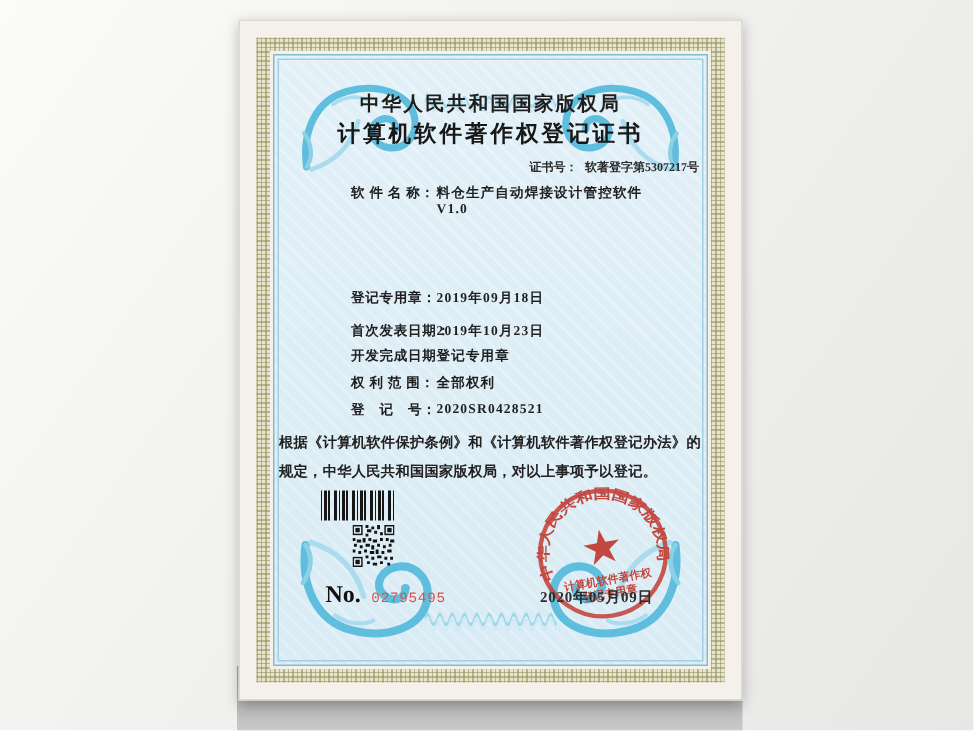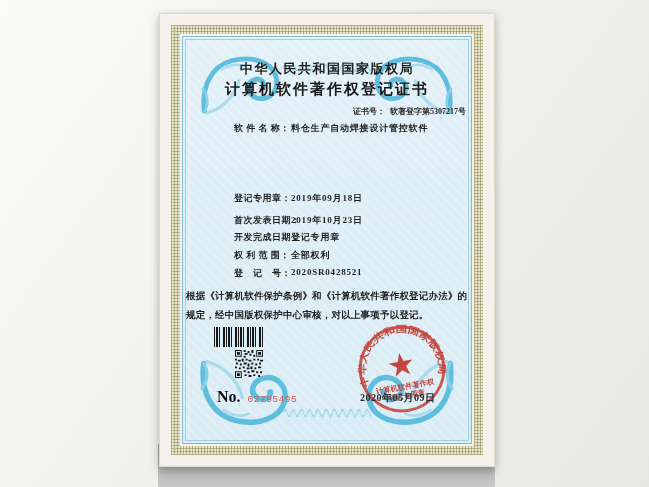--- a/index.html
+++ b/index.html
@@ -163,20 +163,23 @@
     <div class="authority">中华人民共和国国家版权局</div>
     <div class="cert-title">计算机软件著作权登记证书</div>
     <div class="certno">
       <span class="lbl">证书号：</span><span>软著登字第5307217号</span>
     </div>
 
     <div class="field-row r1">
       <span class="f-label">软 件 名 称：</span>
       <span class="f-value">料仓生产自动焊接设计管控软件</span>
     </div>
+    <div class="field-row r1b">
+      <span class="f-value">V1.0</span>
+    </div>
     <div class="field-row r3">
       <span class="f-label">登记专用章：</span>
       <span class="f-value">2019年09月18日</span>
     </div>
     <div class="field-row r4">
       <span class="f-label">首次发表日期：</span>
       <span class="f-value">2019年10月23日</span>
     </div>
     <div class="field-row r5">
       <span class="f-label">开发完成日期：</span>
@@ -186,21 +189,21 @@
       <span class="f-label">权 利 范 围：</span>
       <span class="f-value">全部权利</span>
     </div>
     <div class="field-row r7">
       <span class="f-label">登　记　号：</span>
       <span class="f-value">2020SR0428521</span>
     </div>
 
     <div class="statement">
       <div>根据《计算机软件保护条例》和《计算机软件著作权登记办法》的</div>
-      <div>规定，经中国版权保护中心审核，对以上事项予以登记。</div>
+      <div>规定，中华人民共和国国家版权局，对以上事项予以登记。</div>
     </div>
 
     <div class="barcode"></div>
     <div class="qr">
       <svg viewBox="0 0 29 29" aria-hidden="true">
         <rect x="0" y="0" width="7" height="7" fill="#141414"></rect>
           <rect x="1" y="1" width="5" height="5" fill="#dfeef5"></rect>
           <rect x="2" y="2" width="3" height="3" fill="#141414"></rect>
         <rect x="22" y="0" width="7" height="7" fill="#141414"></rect>
           <rect x="23" y="1" width="5" height="5" fill="#dfeef5"></rect>

